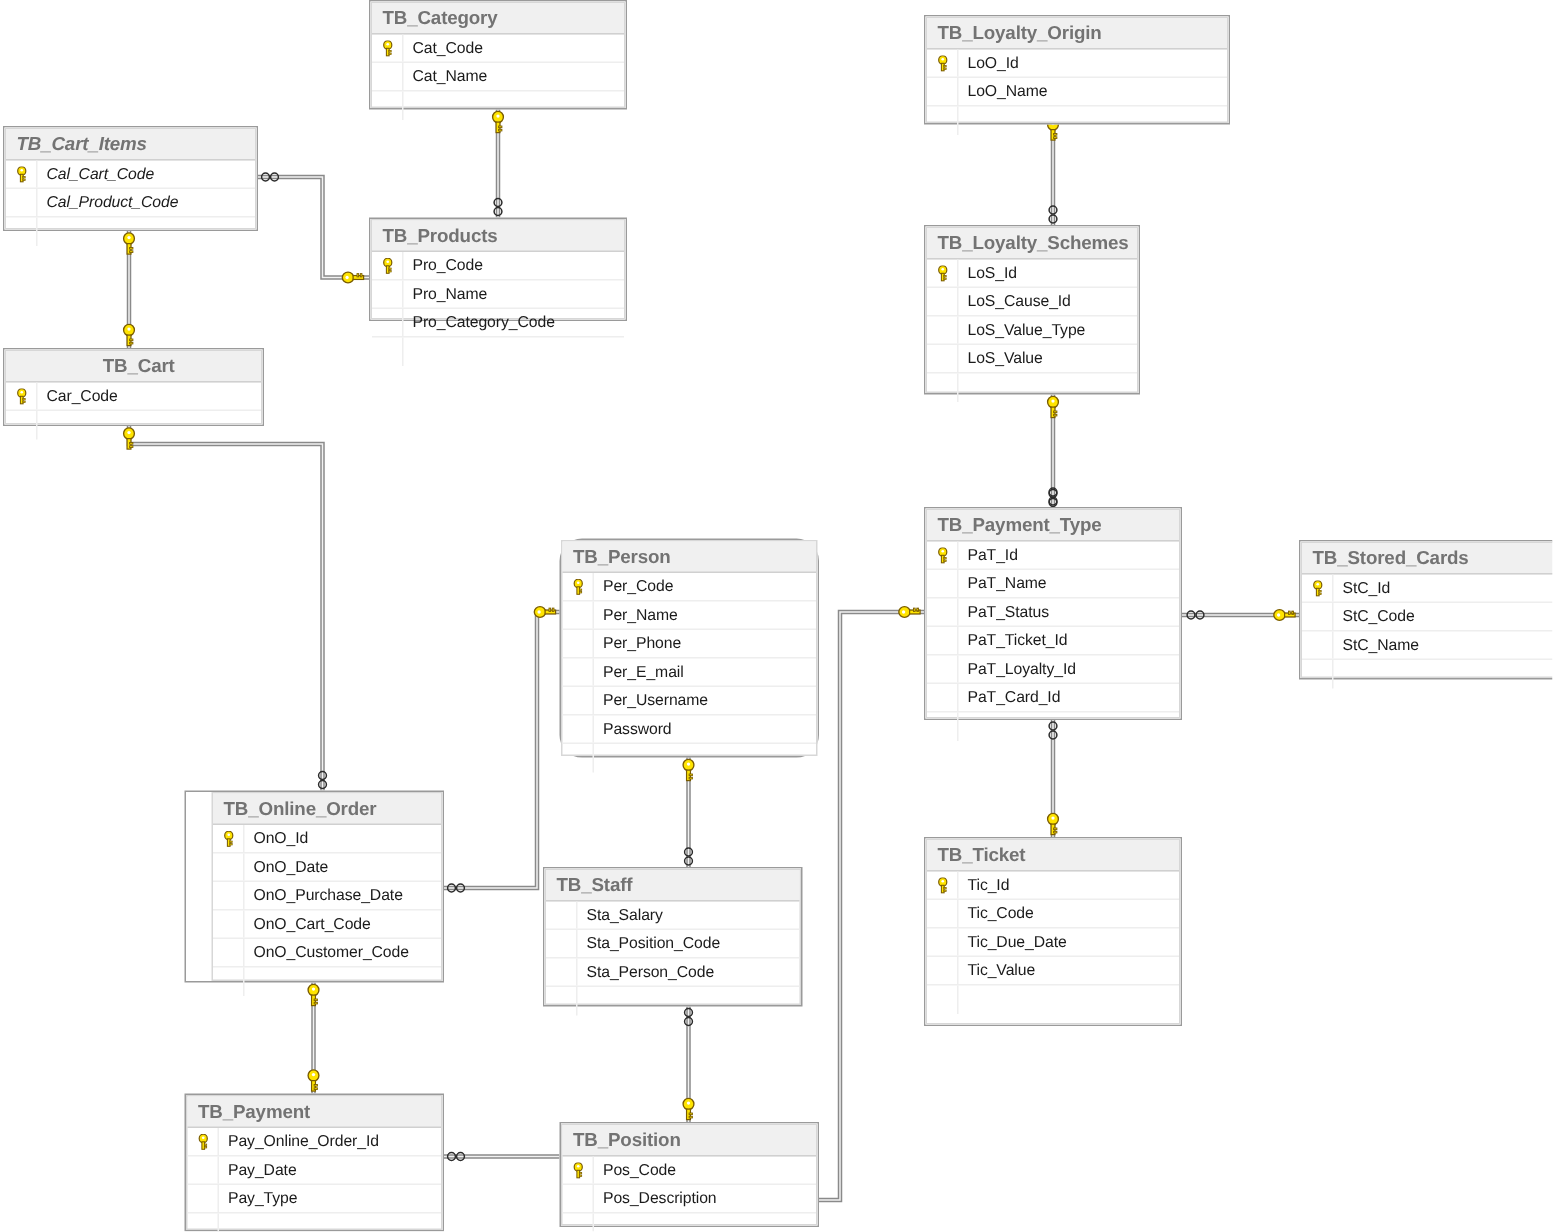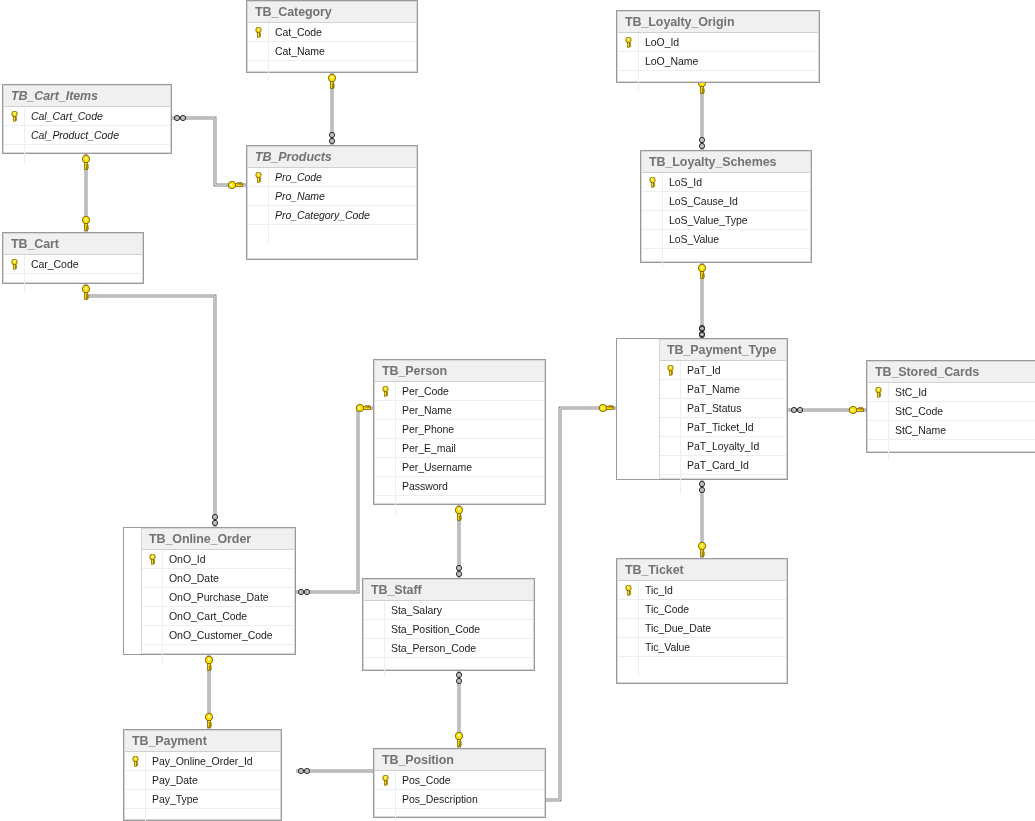--- a/index.html
+++ b/index.html
@@ -278,21 +278,21 @@
           <div class="row">
             <div class="gutter"></div>
             <div class="fname">Cal_Product_Code</div>
           </div>
           <div class="row row-filler">
             <div class="gutter"></div>
             <div class="fname"></div>
           </div>
         </div>
       </div>
-      <div class="tbl" style="left: 246px; top: 145px; width: 172px; height: 115px; font-style: italic;">
+      <div class="tbl" style="left: 246px; top: 145px; width: 172px; height: 69px;">
         <div class="tbl-inner">
           <div class="tbl-header">TB_Products</div>
           <div class="row">
             <div class="gutter">
               <svg class="keyicon" viewBox="0 0 11 11" aria-hidden="true">
                 <ellipse cx="5.5" cy="3" rx="2.7" ry="2.9" fill="#ffe400" stroke="#7a5c00" stroke-width="0.8"></ellipse>
                 <circle cx="5.5" cy="2.5" r="0.9" fill="#ffffff"></circle>
                 <rect x="4.6" y="5.2" width="1.8" height="5" fill="#ffe400" stroke="#7a5c00" stroke-width="0.7"></rect>
                 <rect x="6.2" y="6.7" width="1.6" height="0.9" fill="#ffe400" stroke="#7a5c00" stroke-width="0.5"></rect>
                 <rect x="6.2" y="8.4" width="1.6" height="0.9" fill="#ffe400" stroke="#7a5c00" stroke-width="0.5"></rect>
@@ -307,21 +307,21 @@
           <div class="row">
             <div class="gutter"></div>
             <div class="fname">Pro_Category_Code</div>
           </div>
           <div class="row row-filler">
             <div class="gutter"></div>
             <div class="fname"></div>
           </div>
         </div>
       </div>
-      <div class="tbl" style="left: 640px; top: 150px; width: 172px; height: 113px;">
+      <div class="tbl" style="left: 616px; top: 150px; width: 144px; height: 113px;">
         <div class="tbl-inner">
           <div class="tbl-header">TB_Loyalty_Schemes</div>
           <div class="row">
             <div class="gutter">
               <svg class="keyicon" viewBox="0 0 11 11" aria-hidden="true">
                 <ellipse cx="5.5" cy="3" rx="2.7" ry="2.9" fill="#ffe400" stroke="#7a5c00" stroke-width="0.8"></ellipse>
                 <circle cx="5.5" cy="2.5" r="0.9" fill="#ffffff"></circle>
                 <rect x="4.6" y="5.2" width="1.8" height="5" fill="#ffe400" stroke="#7a5c00" stroke-width="0.7"></rect>
                 <rect x="6.2" y="6.7" width="1.6" height="0.9" fill="#ffe400" stroke="#7a5c00" stroke-width="0.5"></rect>
                 <rect x="6.2" y="8.4" width="1.6" height="0.9" fill="#ffe400" stroke="#7a5c00" stroke-width="0.5"></rect>
@@ -340,42 +340,42 @@
           <div class="row">
             <div class="gutter"></div>
             <div class="fname">LoS_Value</div>
           </div>
           <div class="row row-filler">
             <div class="gutter"></div>
             <div class="fname"></div>
           </div>
         </div>
       </div>
-      <div class="tbl" style="left: 2px; top: 232px; width: 142px; height: 52px;">
+      <div class="tbl" style="left: 2px; top: 232px; width: 174px; height: 52px; text-align: center;">
         <div class="tbl-inner">
           <div class="tbl-header">TB_Cart</div>
           <div class="row">
             <div class="gutter">
               <svg class="keyicon" viewBox="0 0 11 11" aria-hidden="true">
                 <ellipse cx="5.5" cy="3" rx="2.7" ry="2.9" fill="#ffe400" stroke="#7a5c00" stroke-width="0.8"></ellipse>
                 <circle cx="5.5" cy="2.5" r="0.9" fill="#ffffff"></circle>
                 <rect x="4.6" y="5.2" width="1.8" height="5" fill="#ffe400" stroke="#7a5c00" stroke-width="0.7"></rect>
                 <rect x="6.2" y="6.7" width="1.6" height="0.9" fill="#ffe400" stroke="#7a5c00" stroke-width="0.5"></rect>
                 <rect x="6.2" y="8.4" width="1.6" height="0.9" fill="#ffe400" stroke="#7a5c00" stroke-width="0.5"></rect>
               </svg>
             </div>
             <div class="fname">Car_Code</div>
           </div>
           <div class="row row-filler">
             <div class="gutter"></div>
             <div class="fname"></div>
           </div>
         </div>
       </div>
-      <div class="tbl" style="left: 616px; top: 338px; width: 172px; height: 142px; padding-left: 42px;">
+      <div class="tbl" style="left: 616px; top: 338px; width: 172px; height: 142px;">
         <div class="tbl-inner">
           <div class="tbl-header">TB_Payment_Type</div>
           <div class="row">
             <div class="gutter">
               <svg class="keyicon" viewBox="0 0 11 11" aria-hidden="true">
                 <ellipse cx="5.5" cy="3" rx="2.7" ry="2.9" fill="#ffe400" stroke="#7a5c00" stroke-width="0.8"></ellipse>
                 <circle cx="5.5" cy="2.5" r="0.9" fill="#ffffff"></circle>
                 <rect x="4.6" y="5.2" width="1.8" height="5" fill="#ffe400" stroke="#7a5c00" stroke-width="0.7"></rect>
                 <rect x="6.2" y="6.7" width="1.6" height="0.9" fill="#ffe400" stroke="#7a5c00" stroke-width="0.5"></rect>
                 <rect x="6.2" y="8.4" width="1.6" height="0.9" fill="#ffe400" stroke="#7a5c00" stroke-width="0.5"></rect>
@@ -402,21 +402,21 @@
           <div class="row">
             <div class="gutter"></div>
             <div class="fname">PaT_Card_Id</div>
           </div>
           <div class="row row-filler">
             <div class="gutter"></div>
             <div class="fname"></div>
           </div>
         </div>
       </div>
-      <div class="tbl" style="left: 373px; top: 359px; width: 173px; height: 146px;">
+      <div class="tbl" style="left: 373px; top: 359px; width: 173px; height: 146px; border-radius: 15px;">
         <div class="tbl-inner">
           <div class="tbl-header">TB_Person</div>
           <div class="row">
             <div class="gutter">
               <svg class="keyicon" viewBox="0 0 11 11" aria-hidden="true">
                 <ellipse cx="5.5" cy="3" rx="2.7" ry="2.9" fill="#ffe400" stroke="#7a5c00" stroke-width="0.8"></ellipse>
                 <circle cx="5.5" cy="2.5" r="0.9" fill="#ffffff"></circle>
                 <rect x="4.6" y="5.2" width="1.8" height="5" fill="#ffe400" stroke="#7a5c00" stroke-width="0.7"></rect>
                 <rect x="6.2" y="6.7" width="1.6" height="0.9" fill="#ffe400" stroke="#7a5c00" stroke-width="0.5"></rect>
                 <rect x="6.2" y="8.4" width="1.6" height="0.9" fill="#ffe400" stroke="#7a5c00" stroke-width="0.5"></rect>
@@ -563,21 +563,21 @@
           <div class="row">
             <div class="gutter"></div>
             <div class="fname">Sta_Person_Code</div>
           </div>
           <div class="row row-filler">
             <div class="gutter"></div>
             <div class="fname"></div>
           </div>
         </div>
       </div>
-      <div class="tbl" style="left: 123px; top: 729px; width: 159px; height: 92px;">
+      <div class="tbl" style="left: 123px; top: 729px; width: 173px; height: 92px;">
         <div class="tbl-inner">
           <div class="tbl-header">TB_Payment</div>
           <div class="row">
             <div class="gutter">
               <svg class="keyicon" viewBox="0 0 11 11" aria-hidden="true">
                 <ellipse cx="5.5" cy="3" rx="2.7" ry="2.9" fill="#ffe400" stroke="#7a5c00" stroke-width="0.8"></ellipse>
                 <circle cx="5.5" cy="2.5" r="0.9" fill="#ffffff"></circle>
                 <rect x="4.6" y="5.2" width="1.8" height="5" fill="#ffe400" stroke="#7a5c00" stroke-width="0.7"></rect>
                 <rect x="6.2" y="6.7" width="1.6" height="0.9" fill="#ffe400" stroke="#7a5c00" stroke-width="0.5"></rect>
                 <rect x="6.2" y="8.4" width="1.6" height="0.9" fill="#ffe400" stroke="#7a5c00" stroke-width="0.5"></rect>

